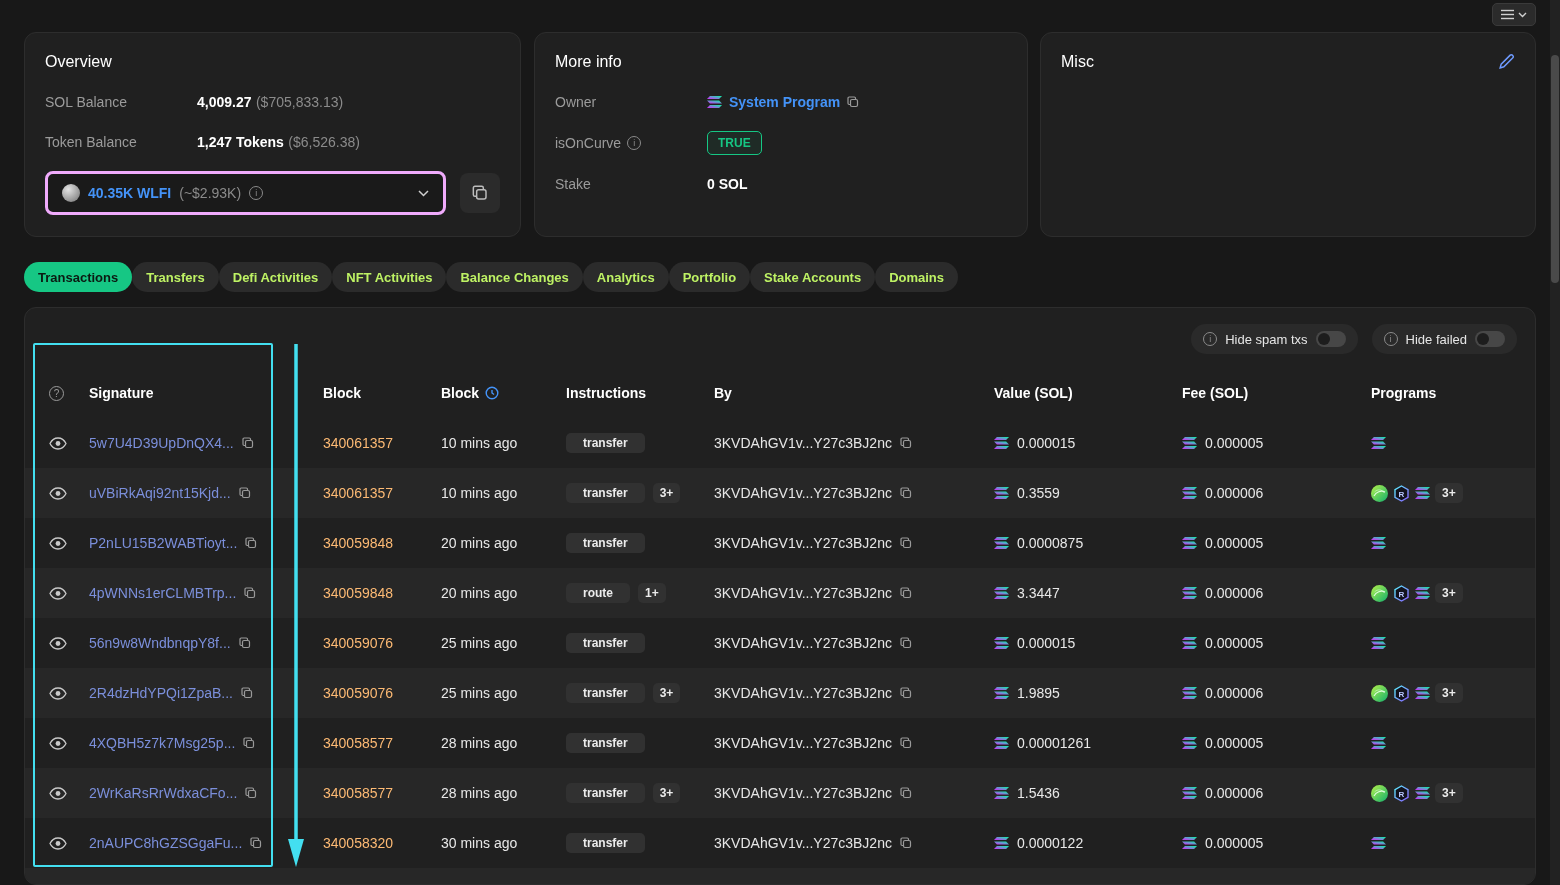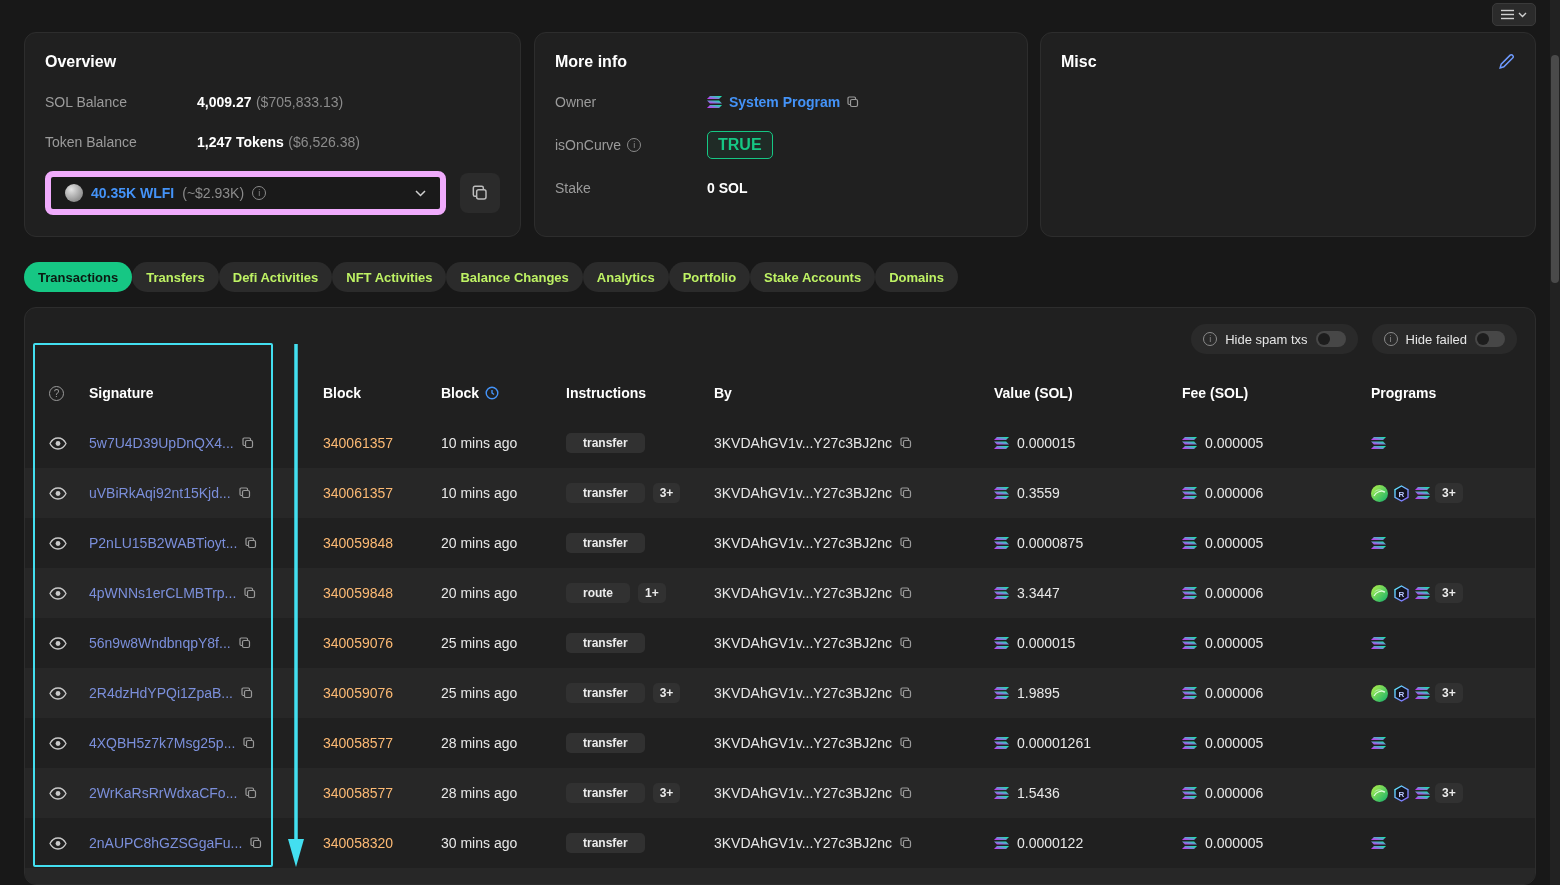--- a/index.html
+++ b/index.html
@@ -12,41 +12,41 @@
   .win-menu { position:absolute; top:3px; right:24px; width:44px; height:23px;
     background:#2b2b2b; border:1px solid #3a3a3a; border-radius:5px;
     display:flex; align-items:center; justify-content:center; gap:4px; }
 
   
   .card { position:absolute; top:32px; background:#202020; border:1px solid #2d2d2d;
     border-radius:12px; padding:20px; }
   .card-overview { left:24px; width:497px; height:205px; }
   .card-moreinfo { left:534px; width:494px; height:205px; }
   .card-misc { left:1040px; width:496px; height:205px; }
-  .card-title { font-size:16px; font-weight:700; color:#fff; margin-bottom:20px; }
+  .card-title { font-size:16px; font-weight:400; color:#fff; margin-bottom:20px; }
   .info-row { display:flex; align-items:center; margin-bottom:18px; min-height:22px; }
   .label { width:152px; color:#9b9b9b; font-size:14px; display:flex; align-items:center; gap:6px; flex:none; }
   .val b { font-weight:700; color:#fff; font-size:14px; }
   .sub { color:#8b8b8b; font-size:14px; }
   .selector-row { display:flex; align-items:center; gap:14px; margin-top:2px; }
   .token-select { display:flex; align-items:center; gap:8px; width:404px; height:44px;
-    background:#1a1a1a; border:6px solid #f0abfc; border-radius:8px; padding:0 14px; text-align:left; }
+    background:#1a1a1a; border:3px solid #f0abfc; border-radius:8px; padding:0 14px; text-align:left; }
   .coin { width:18px; height:18px; border-radius:50%;
     background:radial-gradient(circle at 35% 30%, #e4e4e4, #6f6f6f); flex:none; }
   .tok-name { color:#4493f8; font-weight:700; font-size:14px; }
   .chev { margin-left:auto; }
   .copy-btn-sq { width:40px; height:40px; border-radius:8px; background:#2b2b2b;
     display:flex; align-items:center; justify-content:center; }
   .info-i { display:inline-flex; width:14px; height:14px; border:1.2px solid #8a8a8a;
     border-radius:50%; color:#8a8a8a; font-size:9px; align-items:center; justify-content:center;
     font-style:normal; flex:none; line-height:1; }
   .bright-link { color:#4493f8; font-size:14px; font-weight:700; }
   .owner-val { display:flex; align-items:center; gap:7px; }
   .true-badge { display:inline-block; padding:4px 10px; border:1px solid #16c784; color:#16c784;
-    background:rgba(22,199,132,.07); border-radius:5px; font-size:16px; font-weight:700; }
+    background:rgba(22,199,132,.07); border-radius:5px; font-size:12px; font-weight:700; }
   .pencil-btn { position:absolute; top:20px; right:20px; }
 
   
   .tabs-row { position:absolute; left:24px; top:262px; display:flex; }
   .tab { height:30px; padding:0 14px; border-radius:16px; background:#2b2b2b;
     color:#bef264; font-size:13px; font-weight:700; }
   .tab.active { background:#16c784; color:#0b1a12; }
 
   
   .main-card { position:absolute; left:24px; top:307px; width:1512px; height:578px;

